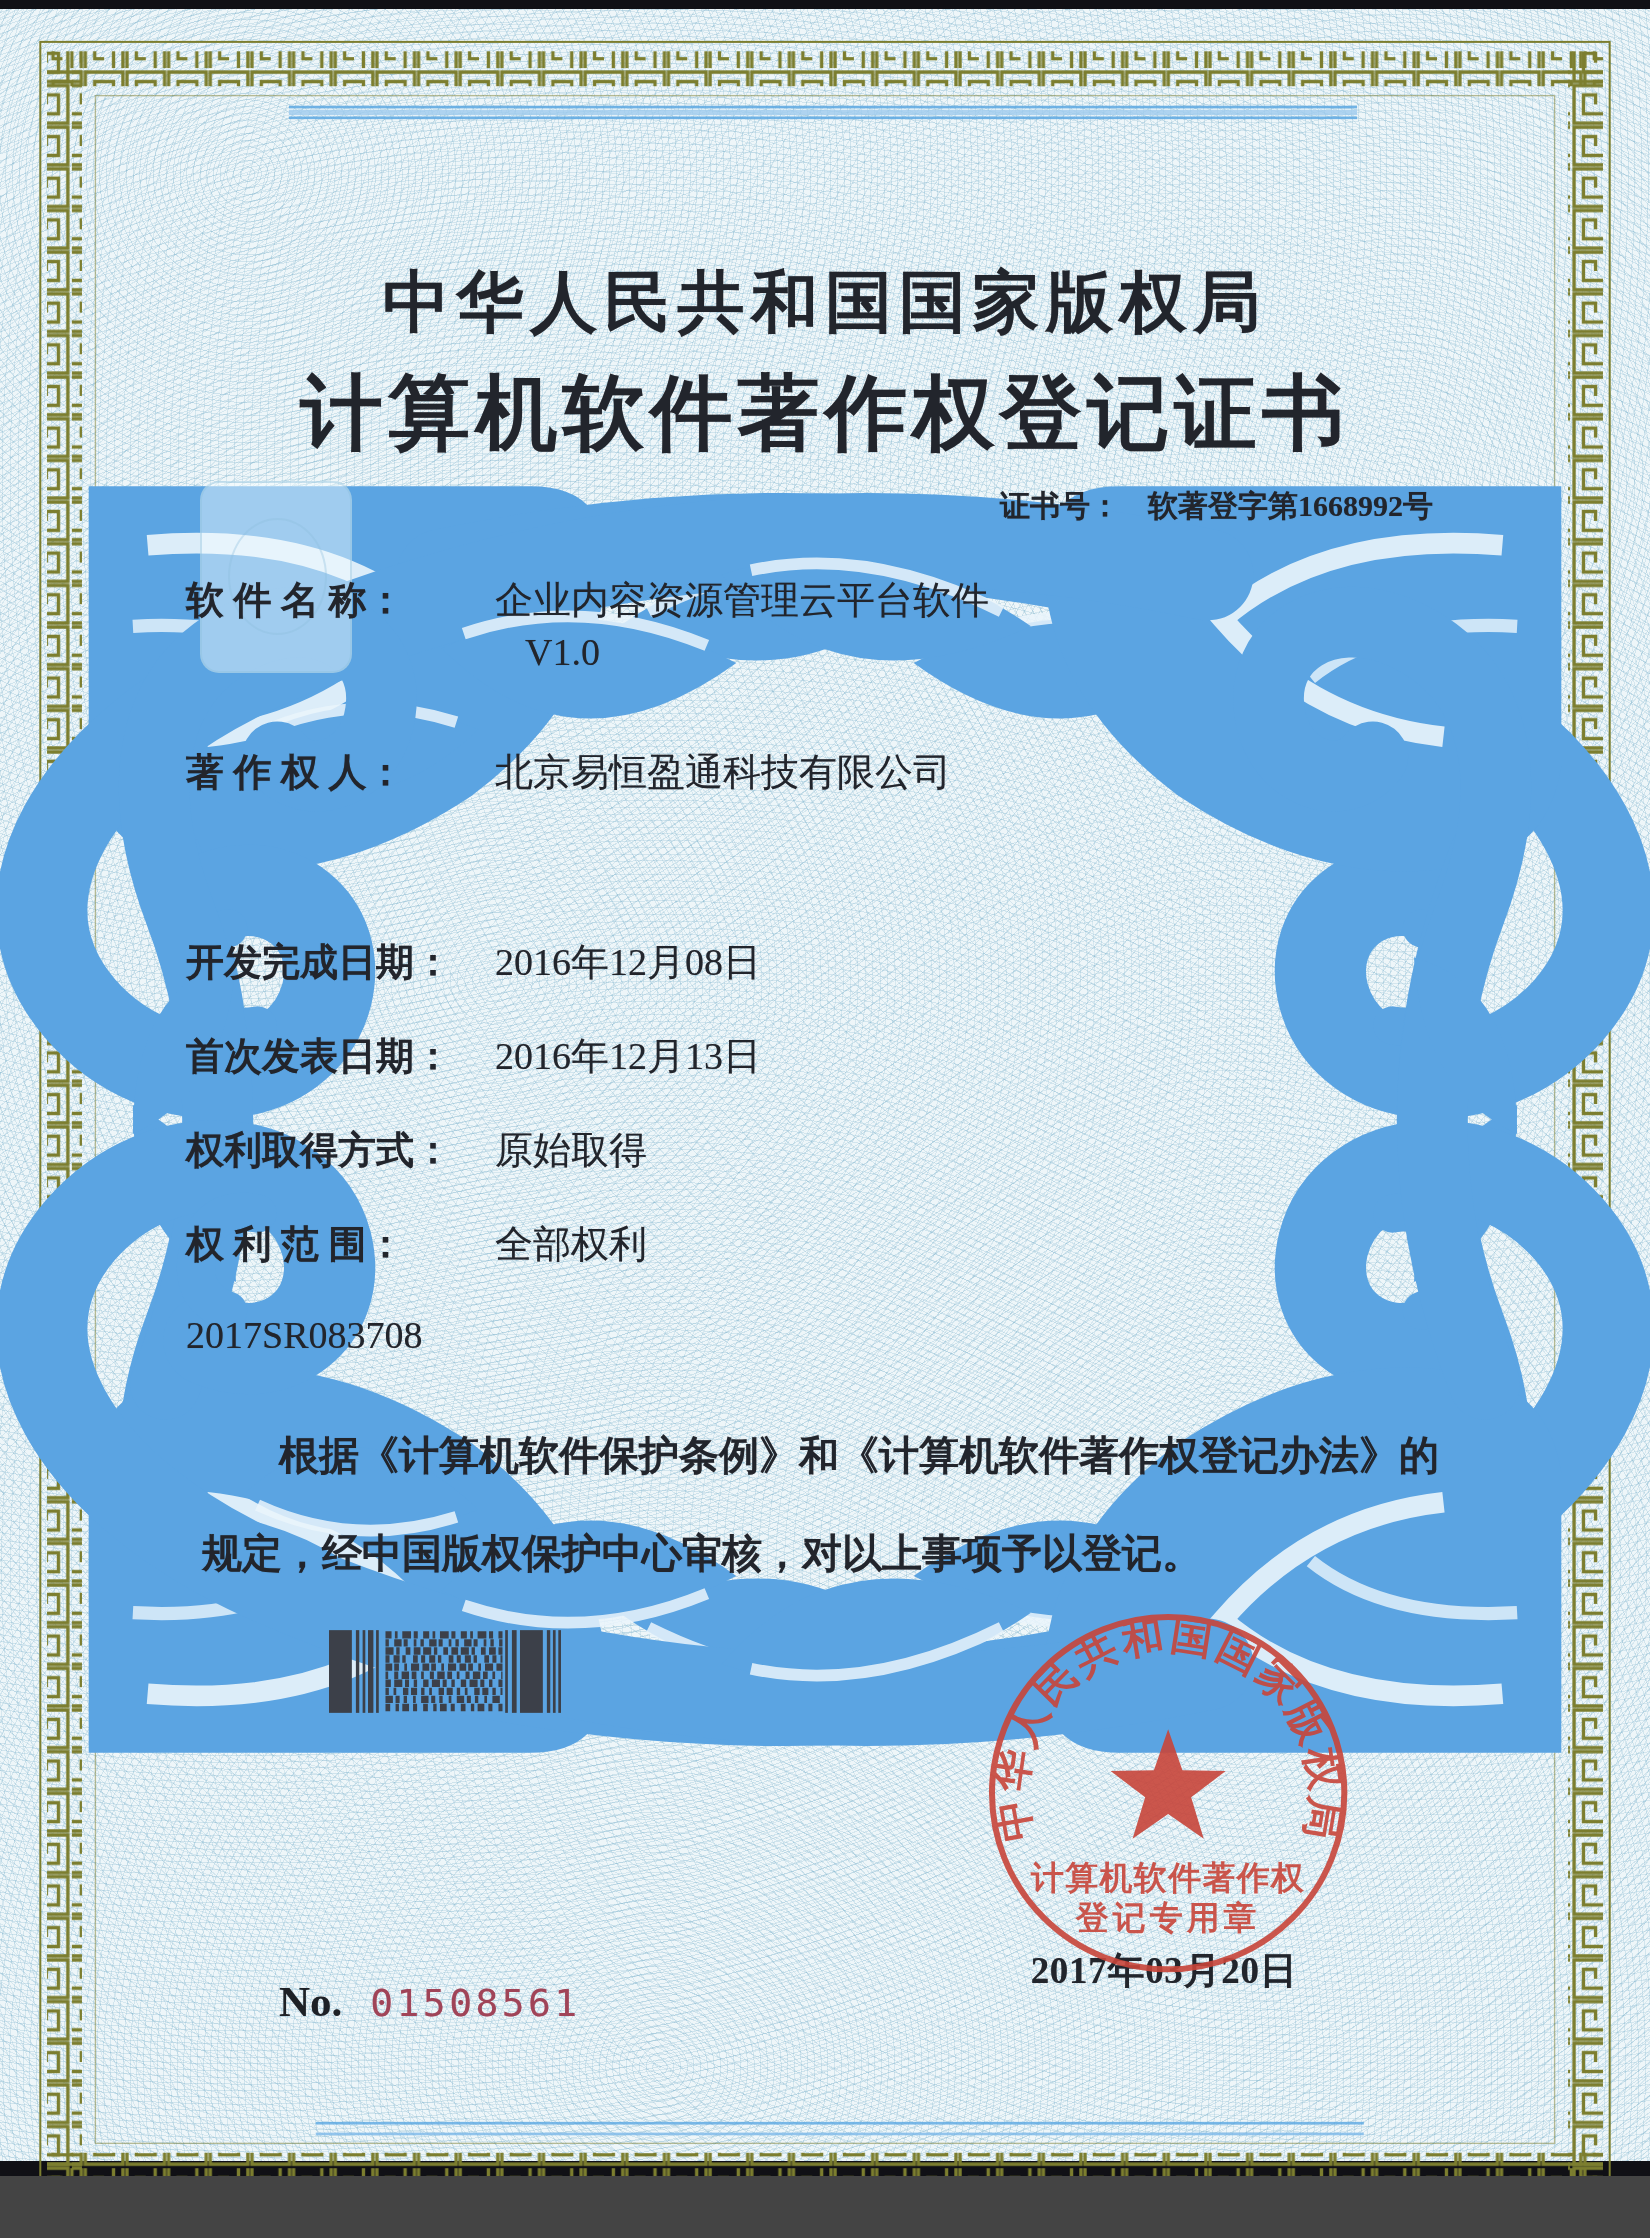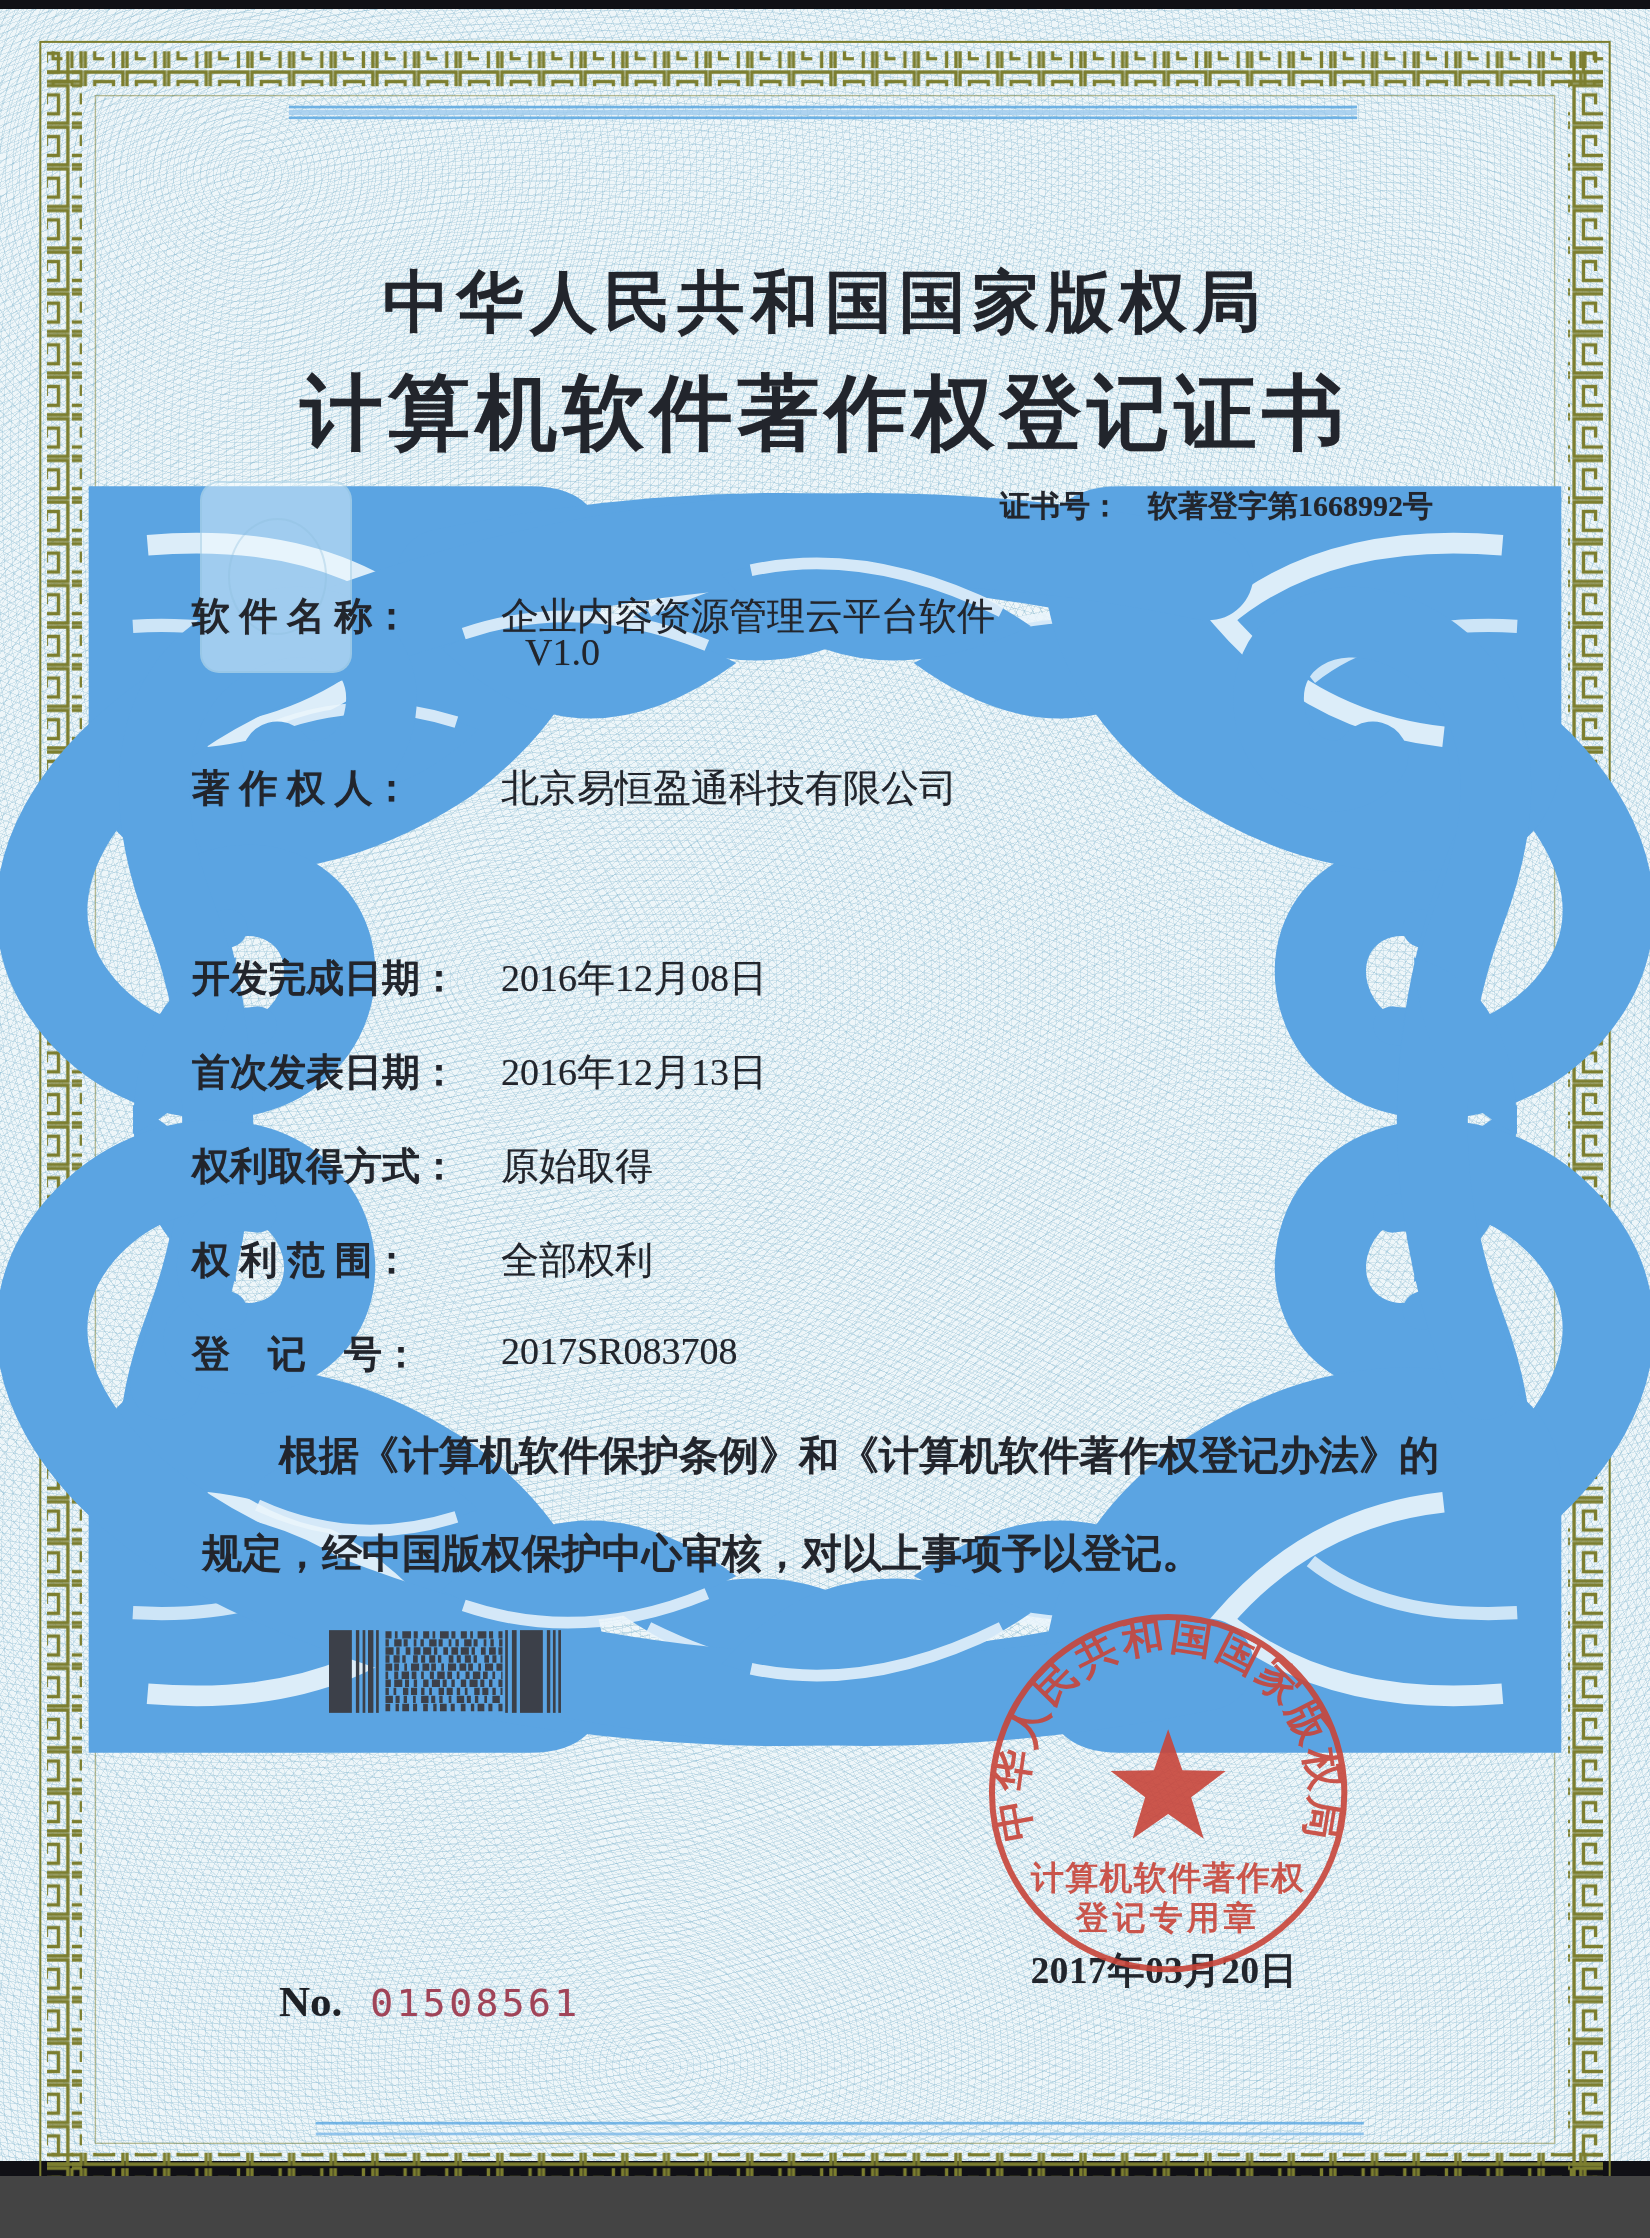--- a/index.html
+++ b/index.html
@@ -19,21 +19,21 @@
   .abs{position:absolute;}
   .edge{left:0;width:100%;background:#101015;}
   .ink{color:#22252c;text-shadow:0 0 0.7px rgba(30,33,40,.45);}
 
   .authority{top:257px;left:0;width:1650px;text-align:center;
     font-size:67px;font-weight:700;letter-spacing:6.7px;}
   .cert-title{top:359px;left:0;width:1650px;text-align:center;
     font-size:82px;font-weight:700;letter-spacing:5.4px;}
   .certno{top:486px;left:1000px;font-size:30px;font-weight:600;display:flex;gap:28px;}
 
-  .row{left:192px;display:flex;font-size:38px;font-weight:600;margin-top:16px;}
+  .row{left:186px;display:flex;font-size:38px;font-weight:600;}
   .flabel{display:inline-block;width:309px;font-weight:700;}
   .fvalue{font-weight:500;}
   .v2{left:511px;font-size:38px;font-weight:500;margin-left:14px;}
 
   .statement{left:202px;width:1277px;font-size:40px;font-weight:600;letter-spacing:0px;}
   .indent{padding-left:77px;}
 
   .serial{top:1977px;left:279px;display:flex;align-items:baseline;gap:28px;}
   .serial-label{font-size:43px;color:#1e2126;font-weight:600;text-shadow:0 0 0.7px rgba(30,33,40,.4);}
   .serial-value{font-size:38px;font-family:"DejaVu Sans Mono",monospace;color:#a04458;
@@ -150,21 +150,20 @@
     <span class="flabel">权利取得方式：</span>
     <span class="fvalue">原始取得</span>
   </div>
 
   <div class="abs row ink" style="top:1219px">
     <span class="flabel">权 利 范 围：</span>
     <span class="fvalue">全部权利</span>
   </div>
 
   <div class="abs row ink" style="top:1313px">
-    <span class="flabel">登　记　号：</span>
     <span class="fvalue">2017SR083708</span>
   </div>
 
   <div class="abs statement indent ink" style="top:1428px">根据《计算机软件保护条例》和《计算机软件著作权登记办法》的</div>
   <div class="abs statement ink" style="top:1526px">规定，经中国版权保护中心审核，对以上事项予以登记。</div>
 
   <svg class="abs" style="left:329px;top:1630px;" width="232" height="83" viewBox="0 0 345 123">
     <g fill="#3c4049">
       <rect x="0" y="0" width="34" height="123"></rect>
       <rect x="40" y="0" width="5" height="123"></rect>

